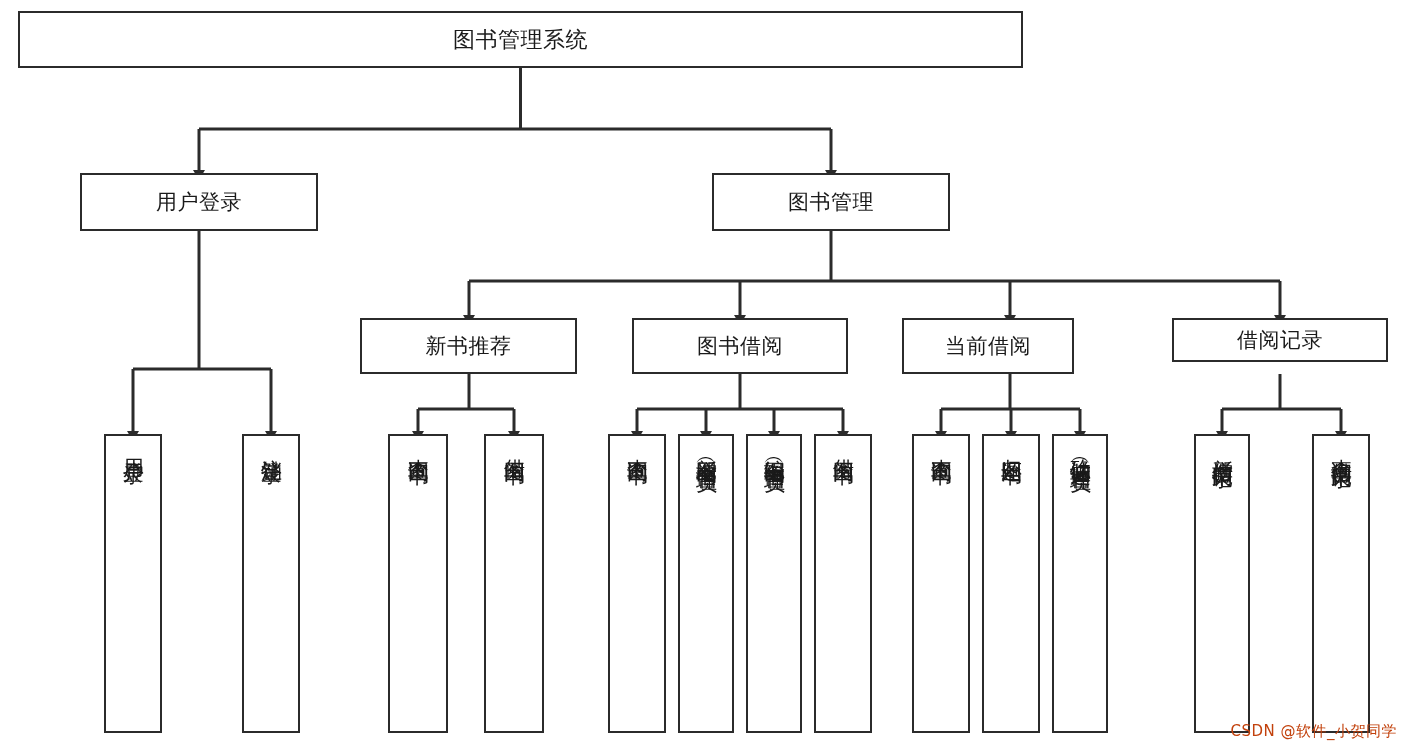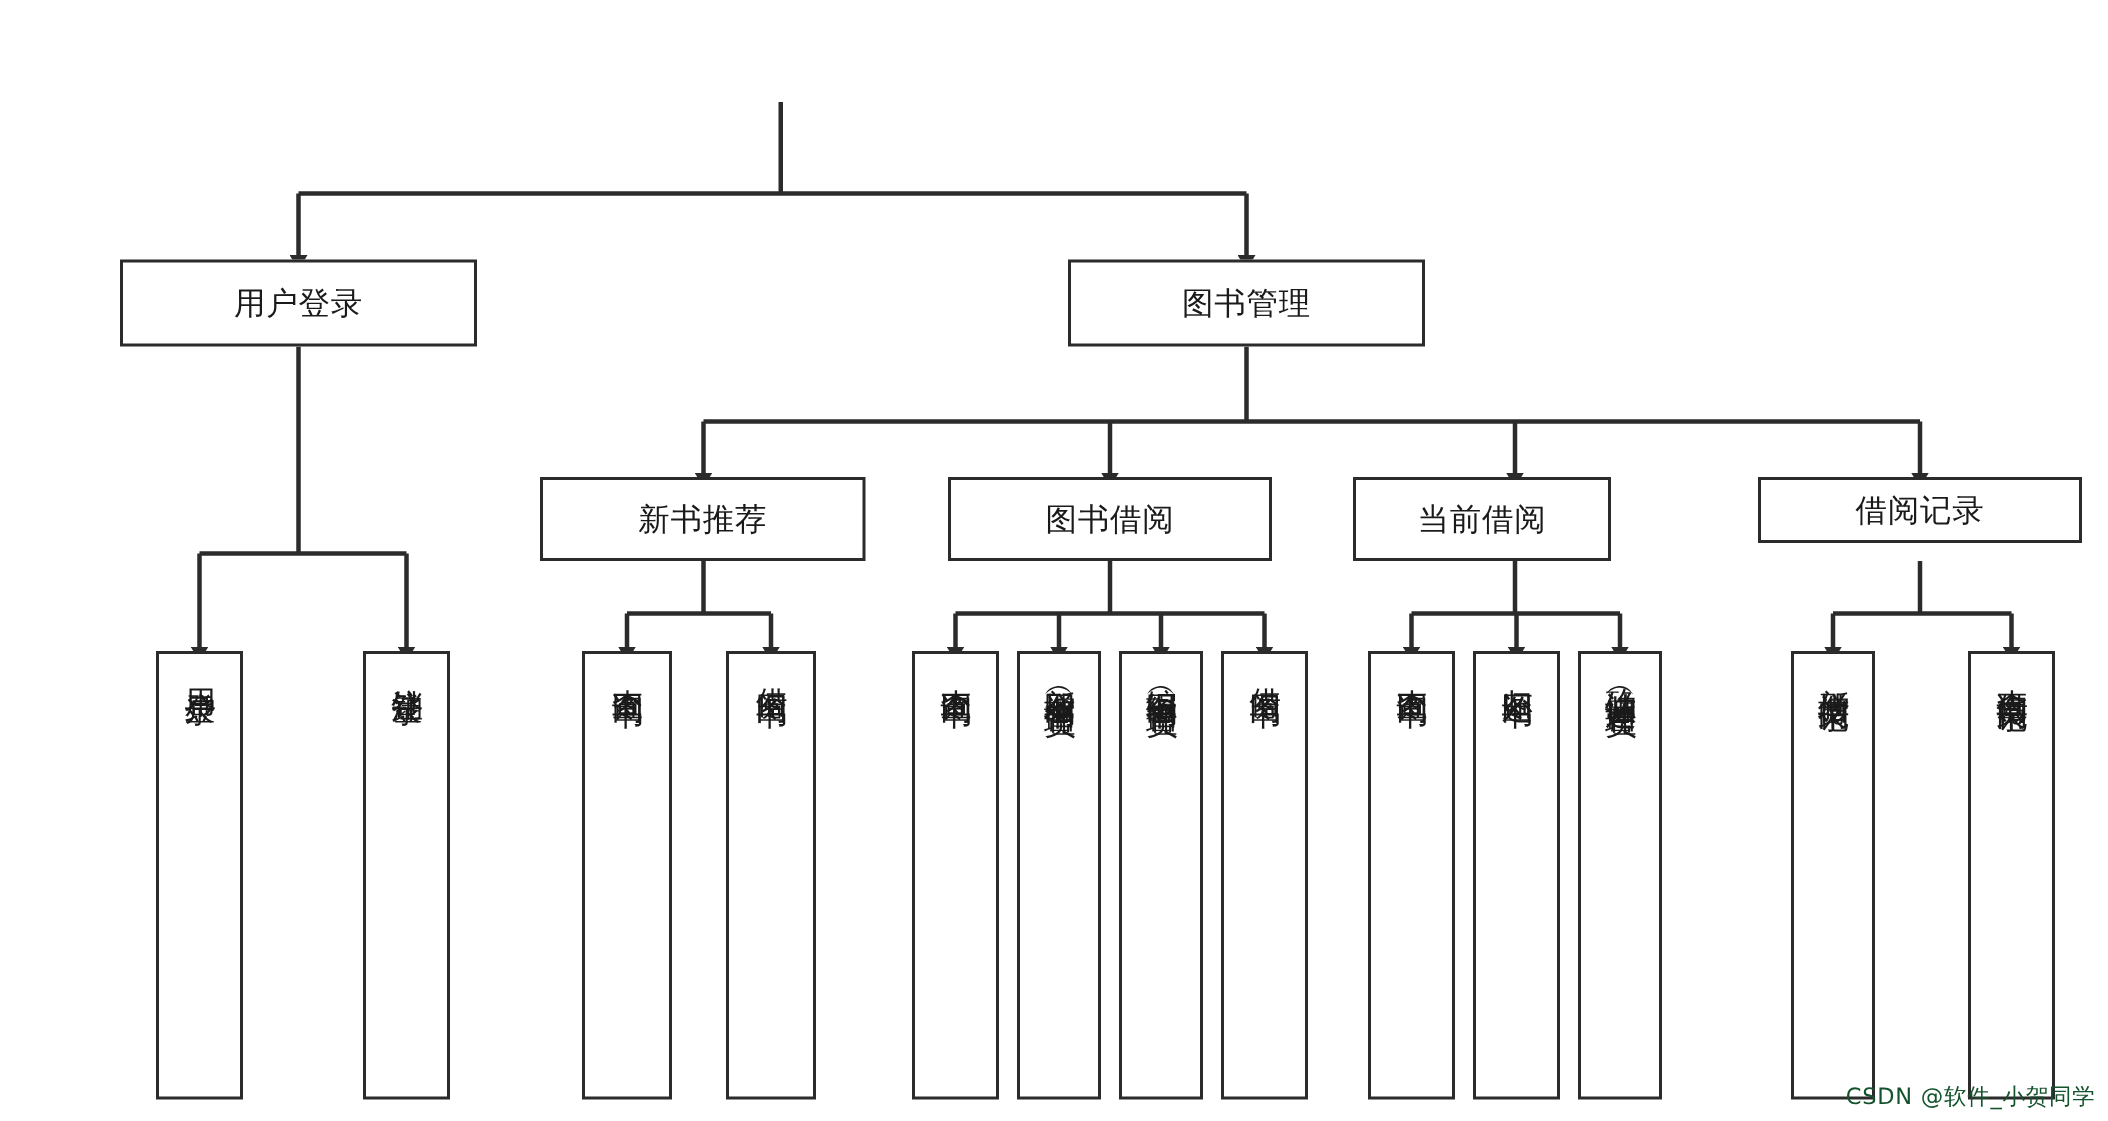--- a/index.html
+++ b/index.html
@@ -56,21 +56,21 @@
     letter-spacing: 2px;
     line-height: 1;
     margin: 0 auto;
   }
   .node.root .label { font-size: 22px; }
   .watermark {
     position: absolute;
     right: 8px;
     bottom: 6px;
     font-size: 15px;
-    color: #14532d;
+    color: #c2410c;
     letter-spacing: 0.5px;
     white-space: nowrap;
     user-select: none;
     text-align: right;
   }
 </style>
 </head>
 <body>
 
 <div id="canvas">
@@ -111,20 +111,23 @@
         <path d="M941,409 L941,432" marker-end="url(#arrow)"></path>
         <path d="M1011,409 L1011,432" marker-end="url(#arrow)"></path>
         <path d="M1080,409 L1080,432" marker-end="url(#arrow)"></path>
         <path d="M1280,374 L1280,409"></path>
         <path d="M1222,409 L1341,409"></path>
         <path d="M1222,409 L1222,432" marker-end="url(#arrow)"></path>
         <path d="M1341,409 L1341,432" marker-end="url(#arrow)"></path>
       </g>
   </svg>
 
+  <div class="node root horizontal" style="left: 18px; top: 11px; width: 1005px; height: 57px;">
+    <span class="label">图书管理系统</span>
+  </div>
 
   <div class="node horizontal" style="left: 80px; top: 173px; width: 238px; height: 58px;">
     <span class="label">用户登录</span>
   </div>
   <div class="node horizontal" style="left: 712px; top: 173px; width: 238px; height: 58px;">
     <span class="label">图书管理</span>
   </div>
 
   <div class="node horizontal" style="left: 360px; top: 318px; width: 217px; height: 56px;">
     <span class="label">新书推荐</span>

